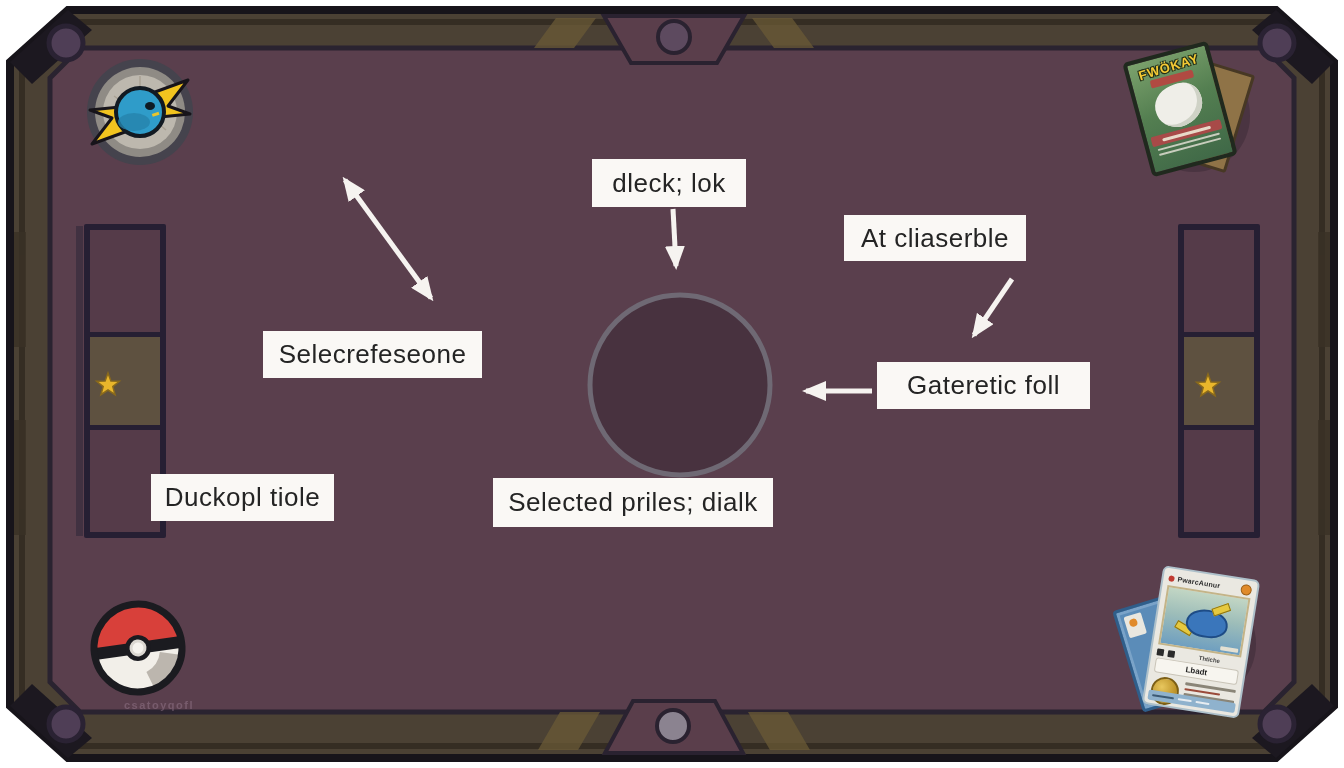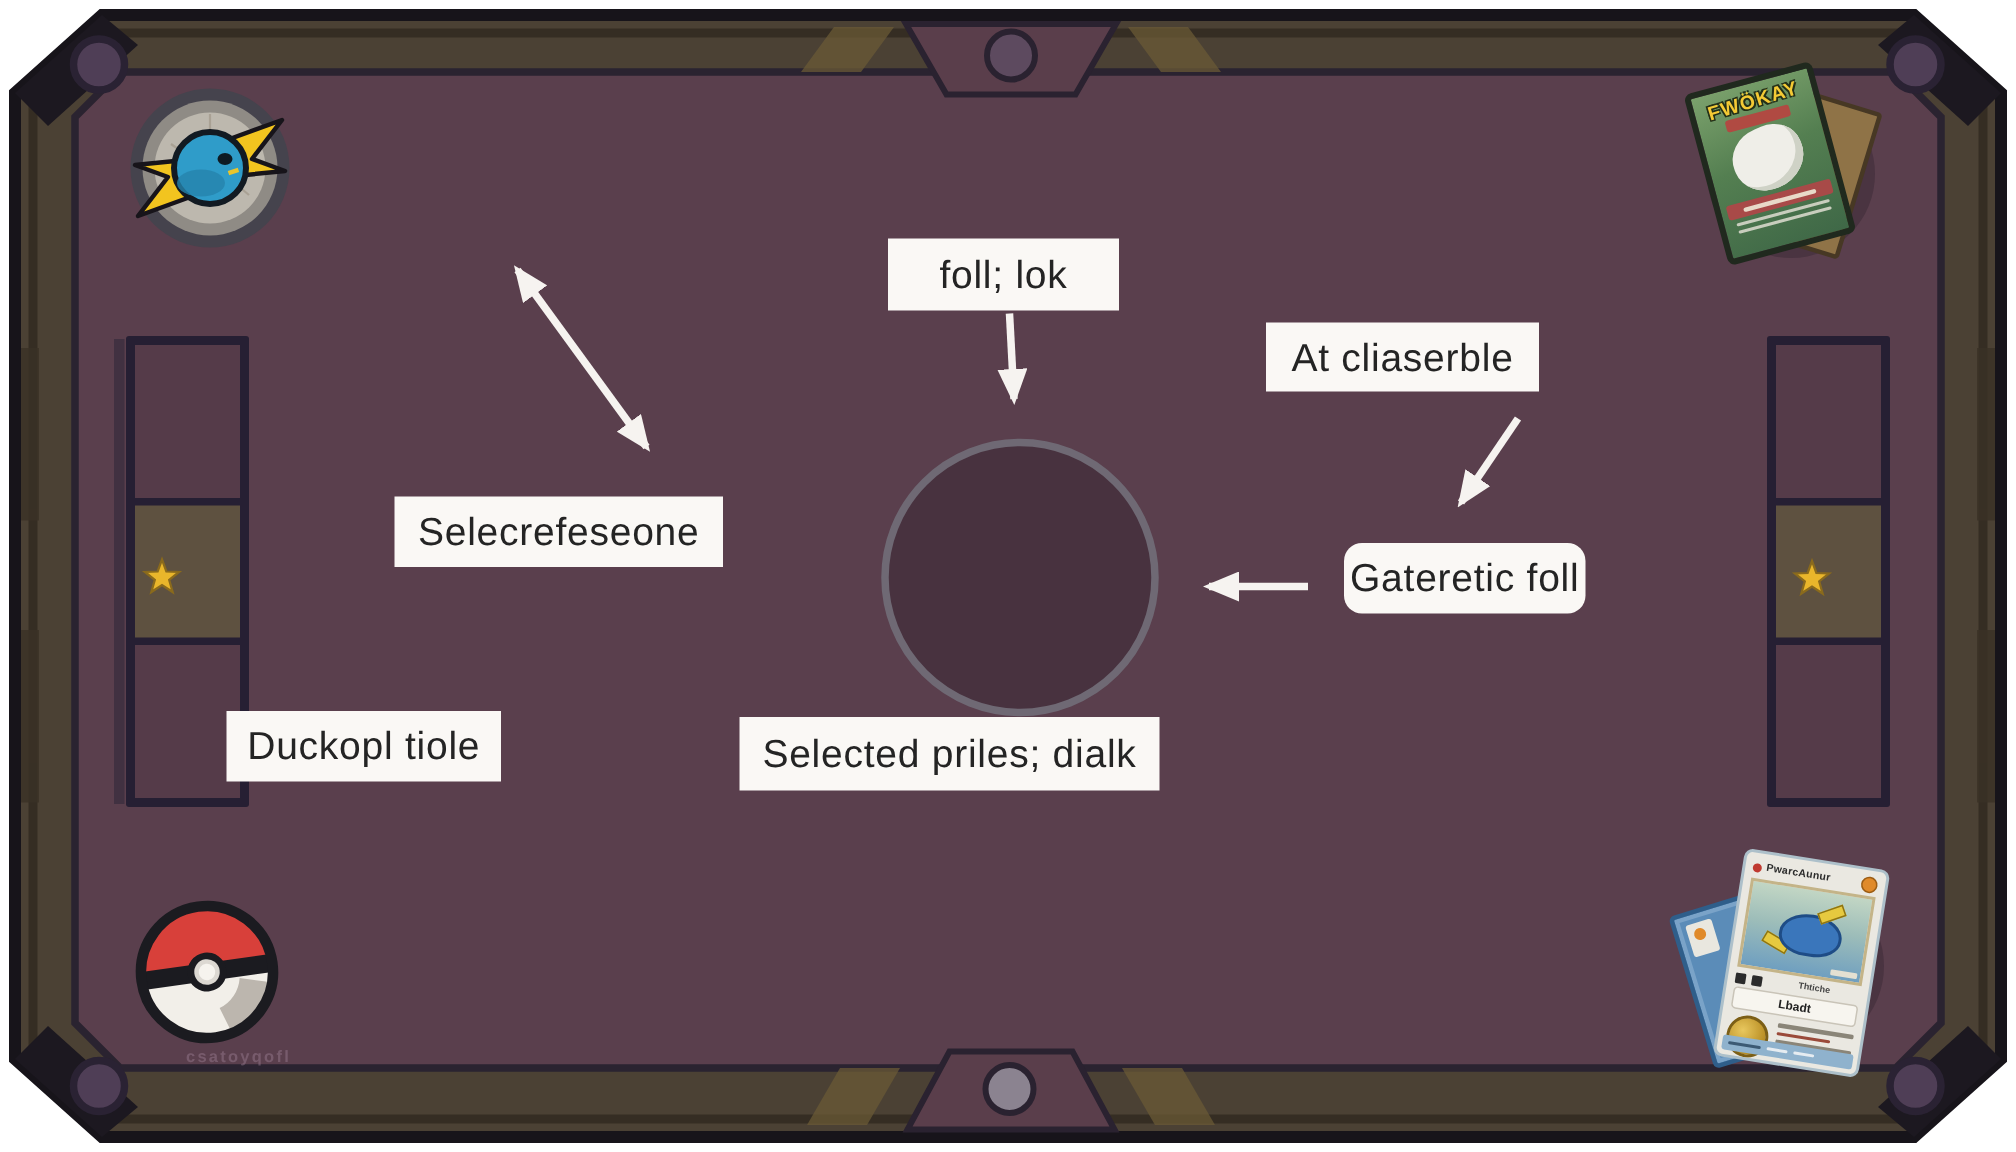--- a/index.html
+++ b/index.html
@@ -14,21 +14,21 @@
   
   .label{
     position:absolute;display:flex;align-items:center;justify-content:center;
     background:var(--label-bg,#faf8f5);color:var(--label-text,#242424);
     font-size:26px;letter-spacing:.5px;white-space:nowrap;
   }
   .label-top-left     {left:240px;top:97px; width:213px;height:50px;font-size:25px;}
   .label-top-center   {left:592px;top:159px;width:154px;height:48px;}
   .label-top-right    {left:844px;top:215px;width:182px;height:46px;text-align:right;}
   .label-mid-left     {left:263px;top:331px;width:219px;height:47px;text-align:center;}
-  .label-mid-right    {left:896px;top:362px;width:161px;height:47px;border-radius:12px;}
+  .label-mid-right    {left:877px;top:362px;width:213px;height:47px;}
   .label-bottom-left  {left:151px;top:474px;width:183px;height:47px;}
   .label-bottom-center{left:493px;top:478px;width:280px;height:49px;}
 
   
   .watermark{
     position:absolute;left:124px;top:699px;font-size:11px;font-weight:bold;
     letter-spacing:1.5px;color:#9c7e93;opacity:.45;
   }
 
   
@@ -257,21 +257,21 @@
         </div>
       </div>
       <div class="bstrip">
         <i class="dark"></i>
           <i></i>
           <i></i>
       </div>
     </div>
   </div>
 
-  <div class="label label-top-center">foll; lok</div>
+  <div class="label label-top-center">dleck; lok</div>
   <div class="label label-top-right">At cliaserble</div>
   <div class="label label-mid-left">Selecrefeseone</div>
   <div class="label label-mid-right">Gateretic foll</div>
   <div class="label label-bottom-left">Duckopl tiole</div>
   <div class="label label-bottom-center">Selected priles; dialk</div>
 
   <svg class="abs" style="left:0;top:0;pointer-events:none;" width="1344" height="768" viewBox="0 0 1344 768">
     <defs>
       <marker id="ah" markerUnits="userSpaceOnUse" markerWidth="24" markerHeight="20" refX="20" refY="10" orient="auto-start-reverse">
         <path d="M0,0 L24,10 L0,20 Z" style="fill:var(--arrow);"></path>

